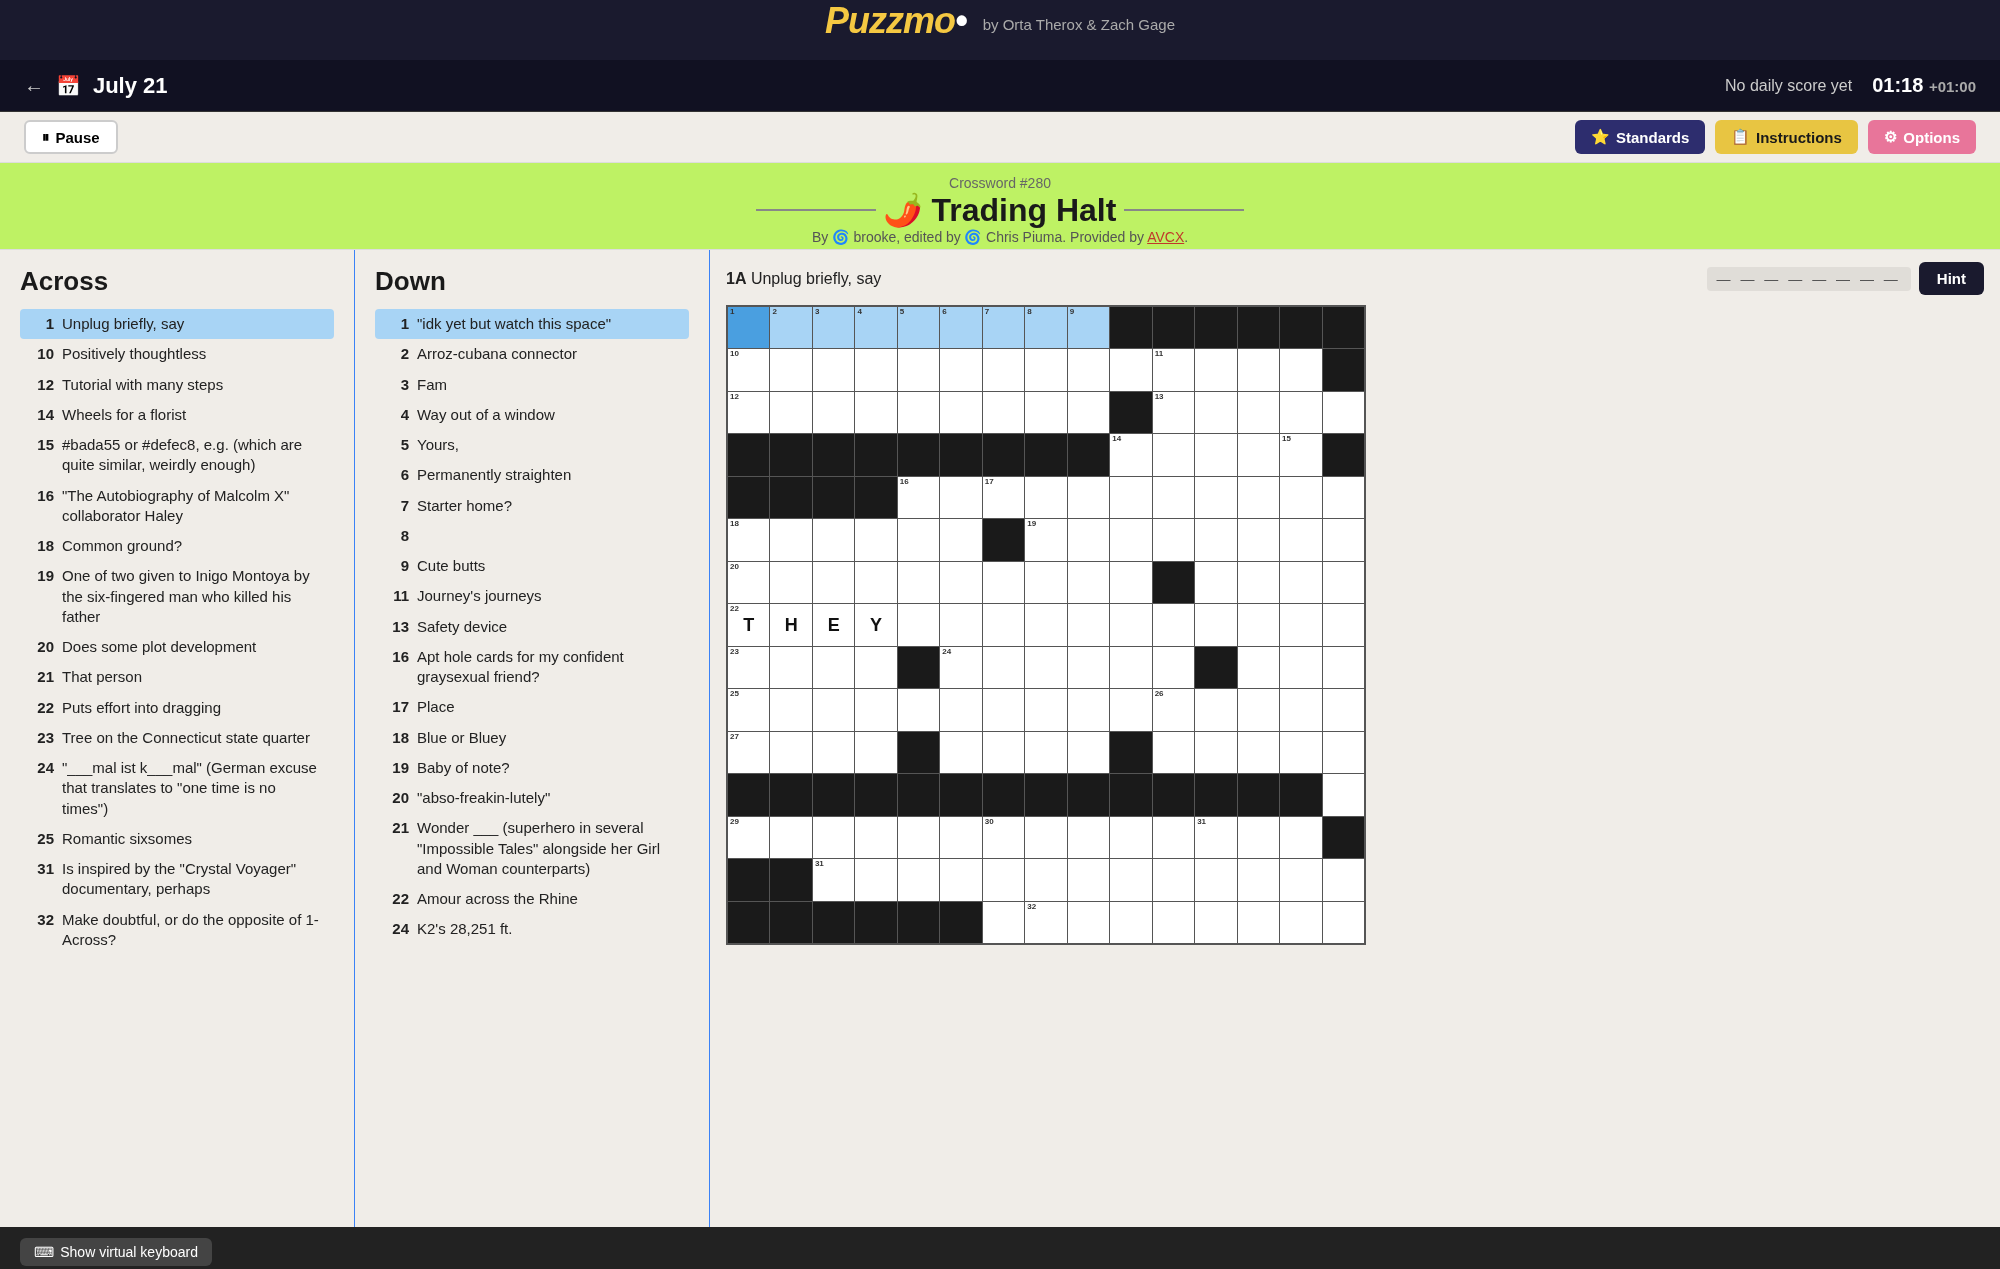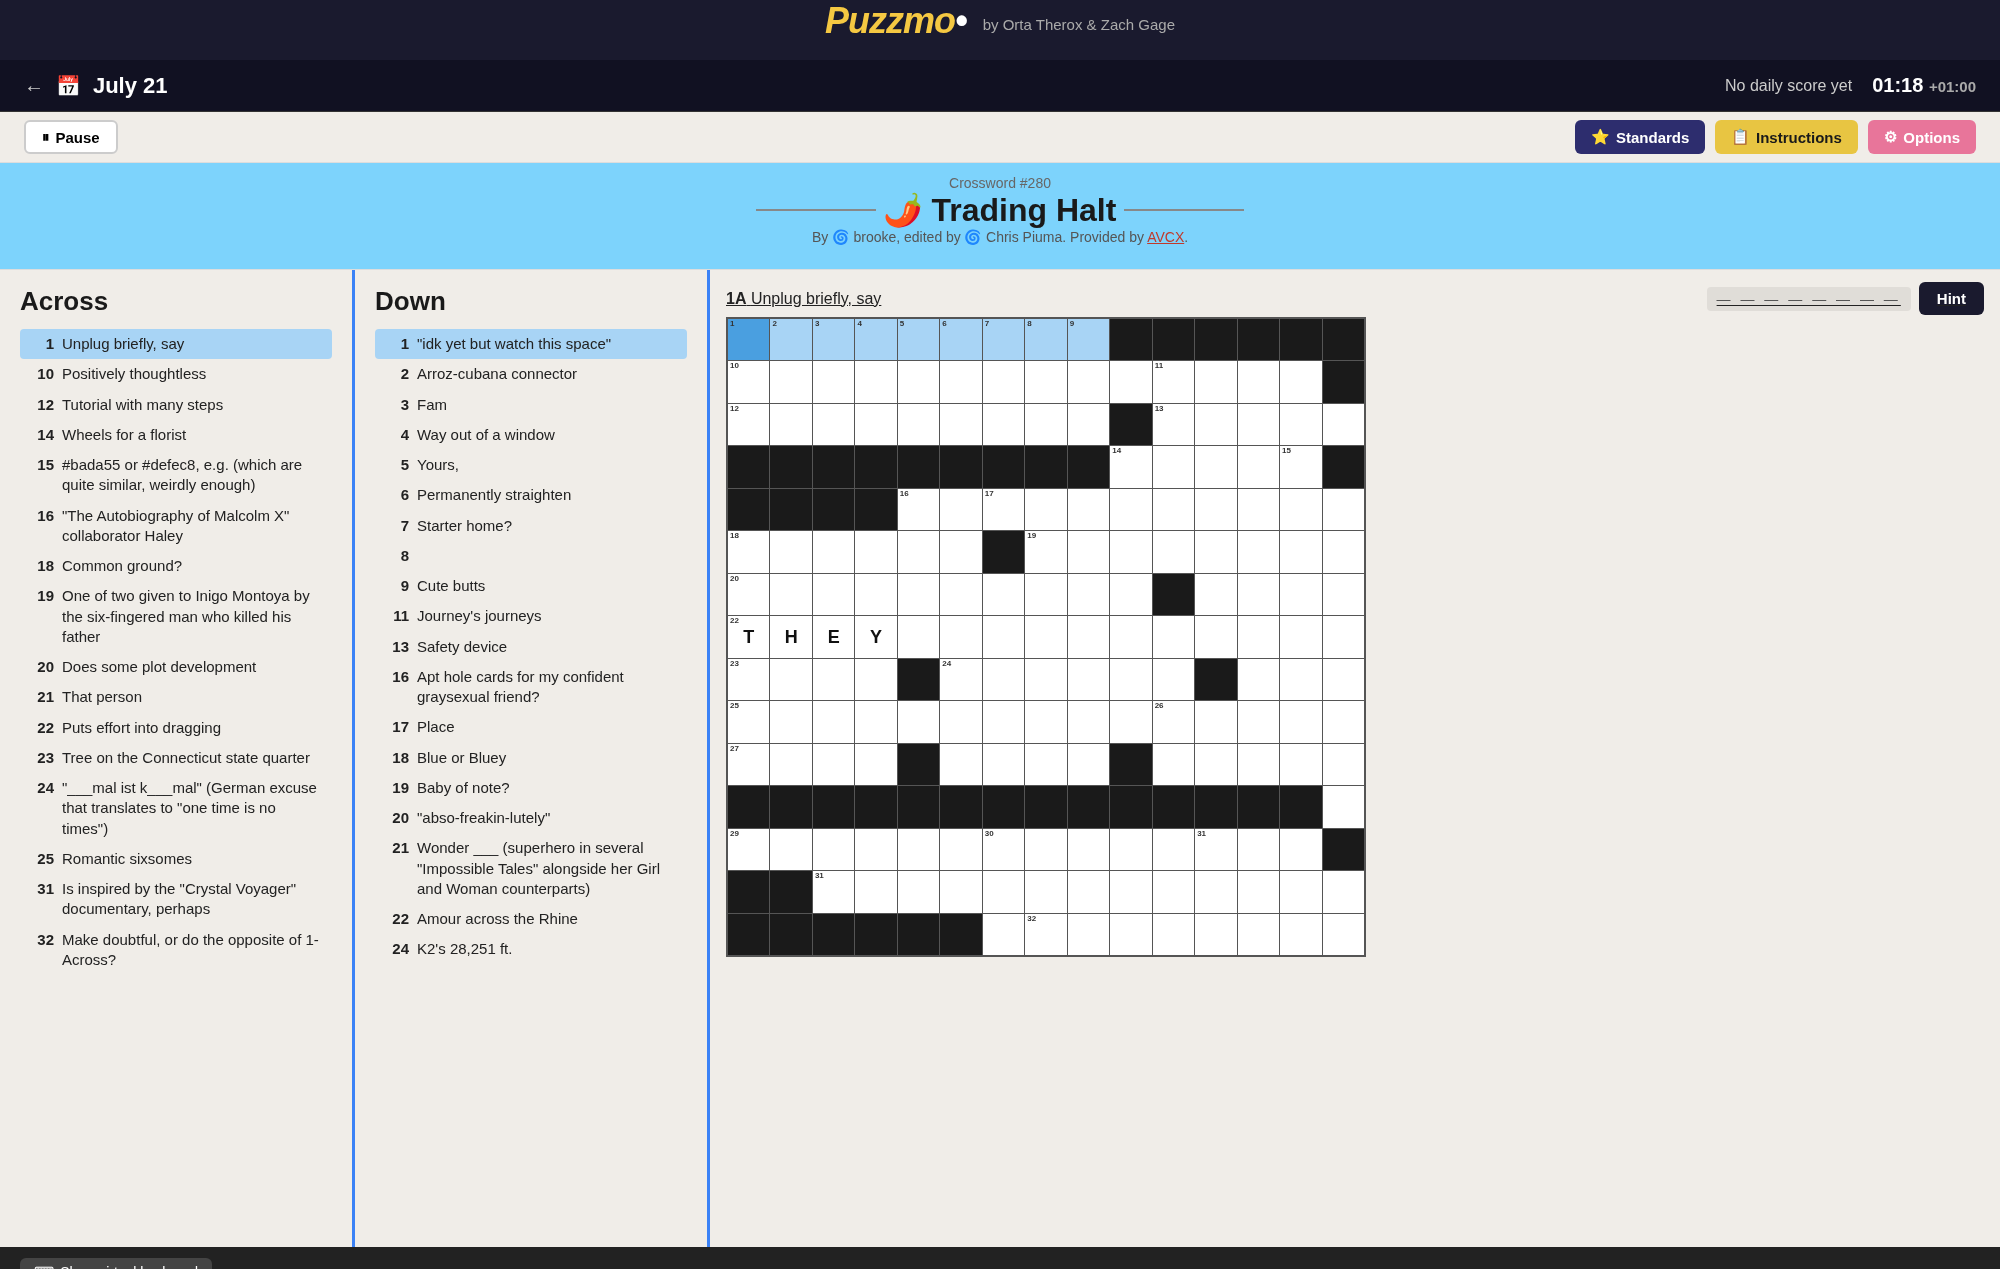--- a/index.html
+++ b/index.html
@@ -92,23 +92,23 @@
       font-weight: 700;
       cursor: pointer;
       display: flex; align-items: center; gap: 6px;
     }
     .tool-btn.standards { background: #2d2d6e; color: #fff; }
     .tool-btn.instructions { background: #e8c542; color: #1a1a1a; }
     .tool-btn.options { background: #e8759a; color: #fff; }
 
     
     #title-area {
-      background: #7dd3fc;
+      background: #bef264;
       text-align: center;
-      padding: 12px 0 24px;
+      padding: 12px 0 4px;
       border-bottom: 1px solid #ddd;
     }
     .crossword-num { font-size: 14px; color: #666; }
     .crossword-title {
       font-size: 32px;
       font-weight: 900;
       color: #1a1a1a;
       display: flex; align-items: center; justify-content: center; gap: 8px;
     }
     .title-line { flex: 1; max-width: 120px; border-top: 2px solid #888; }
@@ -121,21 +121,21 @@
       display: flex;
       height: calc(1269px - 60px - 52px - 50px - 80px - 50px);
       overflow: hidden;
     }
 
     
     .clue-panel {
       width: 355px;
       padding: 16px 20px;
       overflow-y: auto;
-      border-right: 3px solid #3b82f6;
+      border-right: 1px solid #3b82f6;
     }
     .clue-panel h2 { font-size: 26px; font-weight: 900; margin-bottom: 12px; color: #1a1a1a; }
     .clue-item {
       display: flex;
       gap: 8px;
       padding: 5px 8px;
       font-size: 15px;
       line-height: 1.35;
       border-radius: 4px;
       cursor: pointer;
@@ -148,22 +148,21 @@
     #grid-panel {
       flex: 1;
       padding: 12px 16px;
       display: flex;
       flex-direction: column;
     }
     #clue-display {
       display: flex;
       align-items: center;
       justify-content: space-between;
-      margin-bottom: 2px;
-      text-decoration: underline;
+      margin-bottom: 10px;
     }
     .current-clue { font-size: 16px; color: #222; }
     .current-clue .clue-ref { font-weight: 900; }
     .hint-area { display: flex; align-items: center; gap: 8px; }
     .hint-letters { background: #e0ddd8; border-radius: 4px; padding: 4px 10px; font-size: 14px; letter-spacing: 3px; color: #555; min-width: 100px; text-align: center; }
     .hint-btn {
       background: #1a1a2e;
       color: #fff;
       border: none;
       border-radius: 6px;

